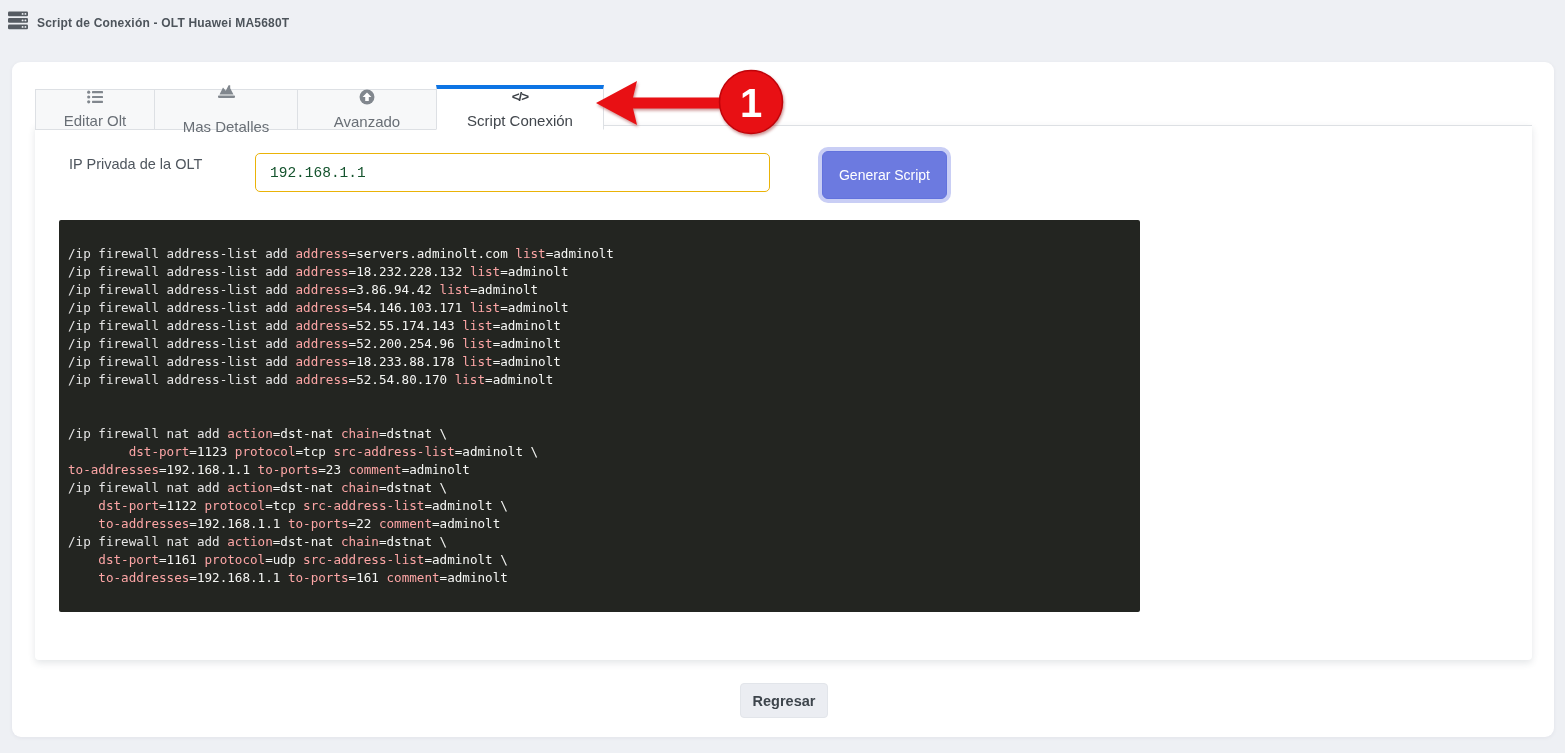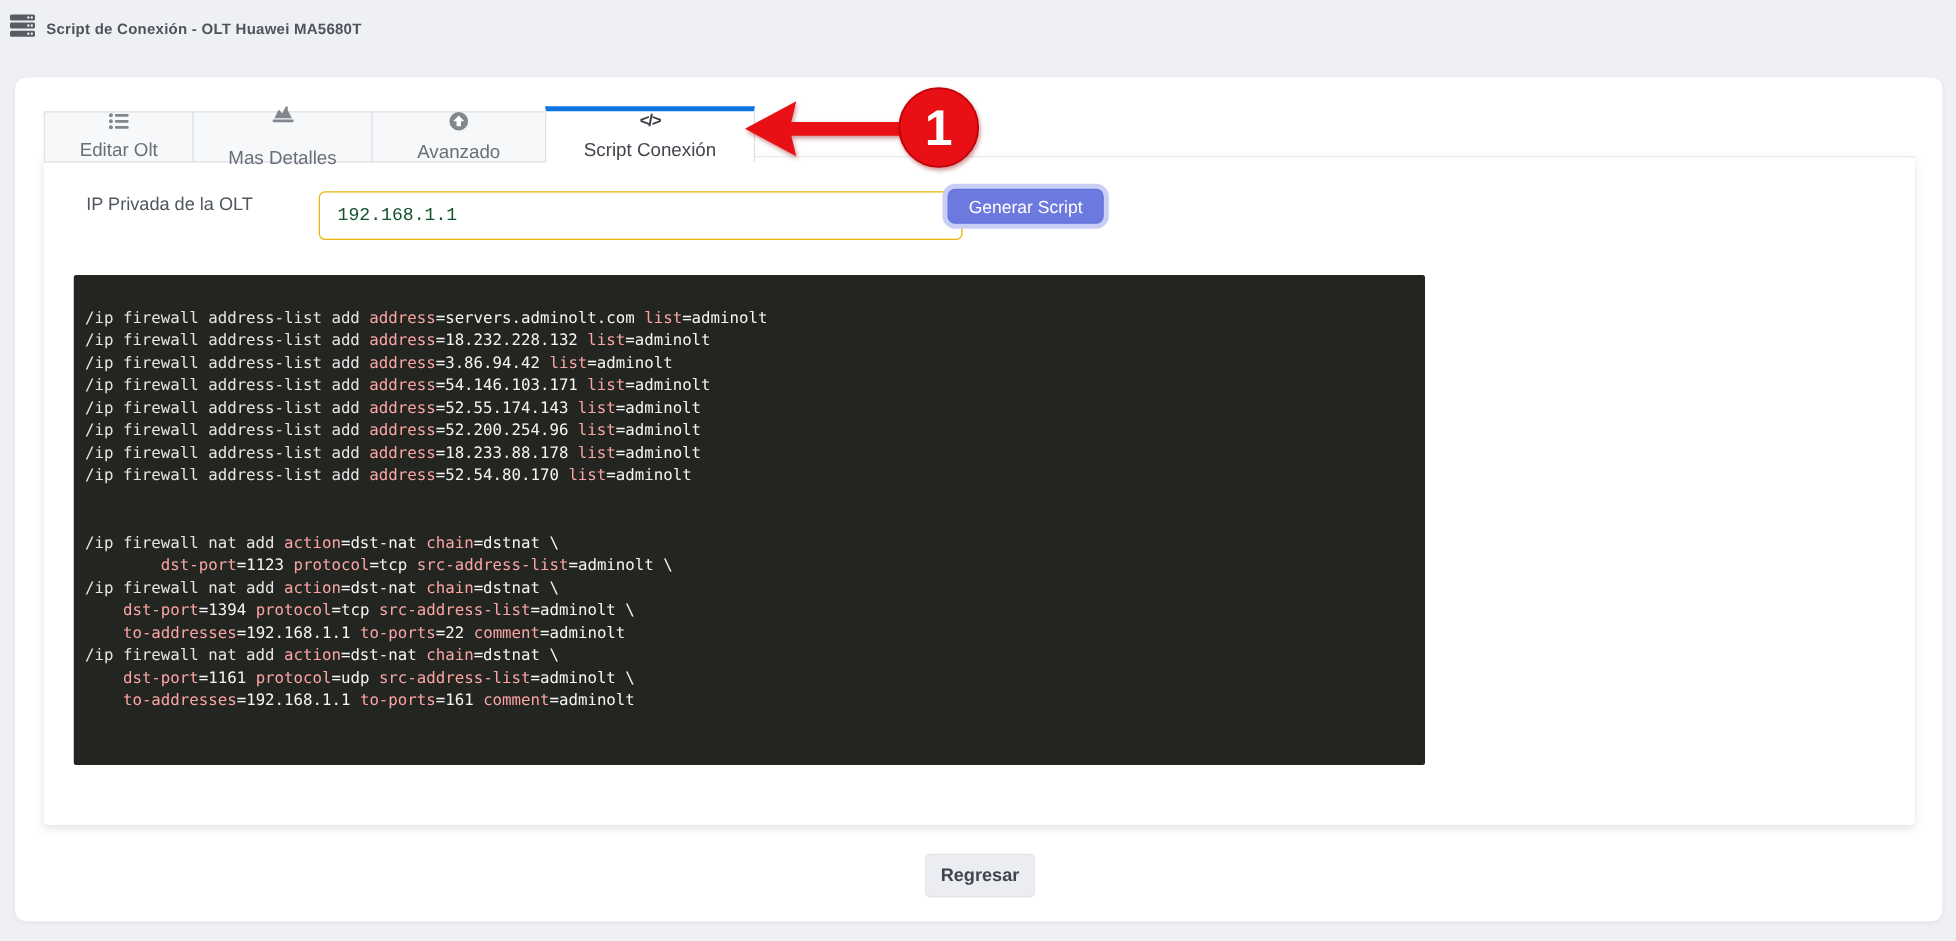--- a/index.html
+++ b/index.html
@@ -65,21 +65,21 @@
     font-size:14.5px; color:#4f565e;
   }
   .ip-input {
     position:absolute; left:220px; top:27px; width:515px; height:39px;
     border:1px solid #eab308; border-radius:5px;
     padding:0 14px; font-size:14.5px; color:#14532d;
     font-family:Liberation Mono, monospace;
     outline:none; background:#fff;
   }
   .generate-btn {
-    position:absolute; left:723px; top:25px; width:125px; height:28px;
+    position:absolute; left:787px; top:25px; width:125px; height:48px;
     background:#6c7ae0; color:#ffffff;
     border:1px solid #6272dd; border-radius:6px;
     box-shadow:0 0 0 4px #c9cef5;
     font-size:14px; font-family:"Liberation Sans", sans-serif;
     cursor:pointer;
   }
   
   .code-box {
     position:absolute; left:24px; top:94px; width:1081px; height:392px;
     background:#232521; border-radius:2px;
@@ -187,22 +187,23 @@
         <div class="code-line"><span class="tok-c">/ip firewall address-list add </span><span class="tok-p">address</span><span class="tok-v">=3.86.94.42 </span><span class="tok-p">list</span><span class="tok-v">=adminolt</span></div>
         <div class="code-line"><span class="tok-c">/ip firewall address-list add </span><span class="tok-p">address</span><span class="tok-v">=54.146.103.171 </span><span class="tok-p">list</span><span class="tok-v">=adminolt</span></div>
         <div class="code-line"><span class="tok-c">/ip firewall address-list add </span><span class="tok-p">address</span><span class="tok-v">=52.55.174.143 </span><span class="tok-p">list</span><span class="tok-v">=adminolt</span></div>
         <div class="code-line"><span class="tok-c">/ip firewall address-list add </span><span class="tok-p">address</span><span class="tok-v">=52.200.254.96 </span><span class="tok-p">list</span><span class="tok-v">=adminolt</span></div>
         <div class="code-line"><span class="tok-c">/ip firewall address-list add </span><span class="tok-p">address</span><span class="tok-v">=18.233.88.178 </span><span class="tok-p">list</span><span class="tok-v">=adminolt</span></div>
         <div class="code-line"><span class="tok-c">/ip firewall address-list add </span><span class="tok-p">address</span><span class="tok-v">=52.54.80.170 </span><span class="tok-p">list</span><span class="tok-v">=adminolt</span></div>
         <div class="code-line">&nbsp;</div>
         <div class="code-line">&nbsp;</div>
         <div class="code-line"><span class="tok-c">/ip firewall nat add </span><span class="tok-p">action</span><span class="tok-v">=dst-nat </span><span class="tok-p">chain</span><span class="tok-v">=dstnat \</span></div>
         <div class="code-line"><span class="tok-v">        </span><span class="tok-p">dst-port</span><span class="tok-v">=1123 </span><span class="tok-p">protocol</span><span class="tok-v">=tcp </span><span class="tok-p">src-address-list</span><span class="tok-v">=adminolt \</span></div>
+        <div class="code-line"><span class="tok-p">to-addresses</span><span class="tok-v">=192.168.1.1 </span><span class="tok-p">to-ports</span><span class="tok-v">=23 </span><span class="tok-p">comment</span><span class="tok-v">=adminolt</span></div>
         <div class="code-line"><span class="tok-c">/ip firewall nat add </span><span class="tok-p">action</span><span class="tok-v">=dst-nat </span><span class="tok-p">chain</span><span class="tok-v">=dstnat \</span></div>
-        <div class="code-line"><span class="tok-v">    </span><span class="tok-p">dst-port</span><span class="tok-v">=1394 </span><span class="tok-p">protocol</span><span class="tok-v">=tcp </span><span class="tok-p">src-address-list</span><span class="tok-v">=adminolt \</span></div>
+        <div class="code-line"><span class="tok-v">    </span><span class="tok-p">dst-port</span><span class="tok-v">=1122 </span><span class="tok-p">protocol</span><span class="tok-v">=tcp </span><span class="tok-p">src-address-list</span><span class="tok-v">=adminolt \</span></div>
         <div class="code-line"><span class="tok-v">    </span><span class="tok-p">to-addresses</span><span class="tok-v">=192.168.1.1 </span><span class="tok-p">to-ports</span><span class="tok-v">=22 </span><span class="tok-p">comment</span><span class="tok-v">=adminolt</span></div>
         <div class="code-line"><span class="tok-c">/ip firewall nat add </span><span class="tok-p">action</span><span class="tok-v">=dst-nat </span><span class="tok-p">chain</span><span class="tok-v">=dstnat \</span></div>
         <div class="code-line"><span class="tok-v">    </span><span class="tok-p">dst-port</span><span class="tok-v">=1161 </span><span class="tok-p">protocol</span><span class="tok-v">=udp </span><span class="tok-p">src-address-list</span><span class="tok-v">=adminolt \</span></div>
         <div class="code-line"><span class="tok-v">    </span><span class="tok-p">to-addresses</span><span class="tok-v">=192.168.1.1 </span><span class="tok-p">to-ports</span><span class="tok-v">=161 </span><span class="tok-p">comment</span><span class="tok-v">=adminolt</span></div>
       </div>
   </div>
 
   <button class="back-btn">Regresar</button>
 </div>
 

